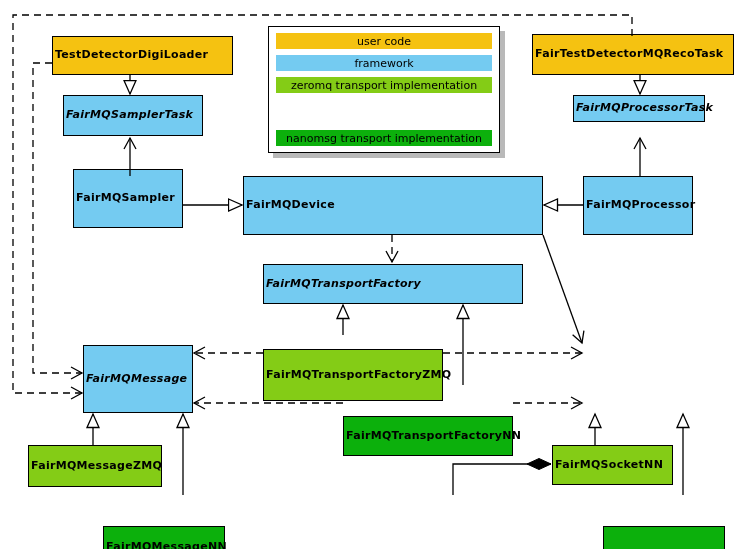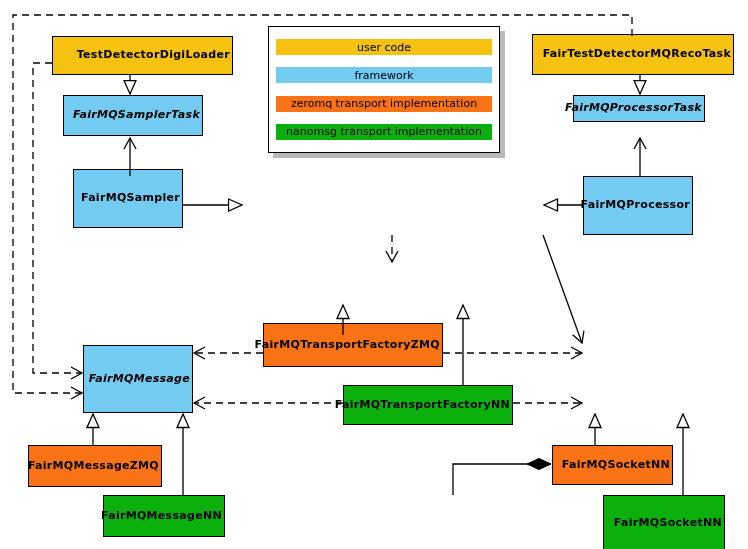--- a/index.html
+++ b/index.html
@@ -3,32 +3,32 @@
 <meta charset="utf-8">
 <style>
   html,body{margin:0;padding:0;background:#ffffff;}
   .canvas{
     position:relative;width:748px;height:549px;background:#ffffff;overflow:hidden;
     font-family:"DejaVu Sans","Liberation Sans",sans-serif;
   }
   .edges{position:absolute;left:0;top:0;z-index:3;pointer-events:none;}
   .node{
     position:absolute;z-index:2;box-sizing:border-box;
-    border:1.5px solid #000;display:flex;align-items:center;justify-content:flex-end;
+    border:1.5px solid #000;display:flex;align-items:center;justify-content:flex-start;
     text-align:center;
   }
   .node .lbl{
     font-size:11px;font-weight:bold;color:#000;letter-spacing:.3px;line-height:1.1;
     padding:0 2px;
   }
   .node.abstract .lbl{font-style:italic;}
   .c-user{background:#F5C211;}
   .c-fw{background:#74CBF1;}
-  .c-zmq{background:#f97316;}
-  .c-nn{background:#0CB00C;}
+  .c-zmq{background:#84cc16;}
+  .c-nn{background:#0CB00C;margin-top:31px;}
   .legend{
     position:absolute;z-index:2;box-sizing:border-box;left:268px;top:26px;width:232px;height:127px;
     background:#fff;border:1.5px solid #000;
     box-shadow:5px 5px 0 rgba(128,128,128,.55);
     display:flex;flex-direction:column;justify-content:space-evenly;
     padding:0 7px;
   }
   .legend-row{
     height:16px;display:flex;align-items:center;justify-content:center;
     font-size:11px;color:#000;
@@ -86,24 +86,30 @@
   </div>
   <div class="node c-fw abstract" style="left:63px;top:95px;width:140px;height:41px">
     <span class="lbl">FairMQSamplerTask</span>
   </div>
   <div class="node c-fw abstract" style="left:573px;top:95px;width:132px;height:27px">
     <span class="lbl">FairMQProcessorTask</span>
   </div>
   <div class="node c-fw" style="left:73px;top:169px;width:110px;height:59px">
     <span class="lbl">FairMQSampler</span>
   </div>
+  <div class="node c-fw" style="left:243px;top:176px;width:300px;height:59px">
+    <span class="lbl">FairMQDevice</span>
+  </div>
   <div class="node c-fw" style="left:583px;top:176px;width:110px;height:59px">
     <span class="lbl">FairMQProcessor</span>
   </div>
-  <div class="node c-zmq" style="left:263px;top:323px;width:180px;height:44px">
+  <div class="node c-fw abstract" style="left:263px;top:264px;width:260px;height:40px">
+    <span class="lbl">FairMQTransportFactory</span>
+  </div>
+  <div class="node c-zmq" style="left:263px;top:349px;width:180px;height:52px">
     <span class="lbl">FairMQTransportFactoryZMQ</span>
   </div>
   <div class="node c-nn" style="left:343px;top:385px;width:170px;height:40px">
     <span class="lbl">FairMQTransportFactoryNN</span>
   </div>
   <div class="node c-fw abstract" style="left:83px;top:345px;width:110px;height:68px">
     <span class="lbl">FairMQMessage</span>
   </div>
   <div class="node c-zmq" style="left:28px;top:445px;width:134px;height:42px">
     <span class="lbl">FairMQMessageZMQ</span>

